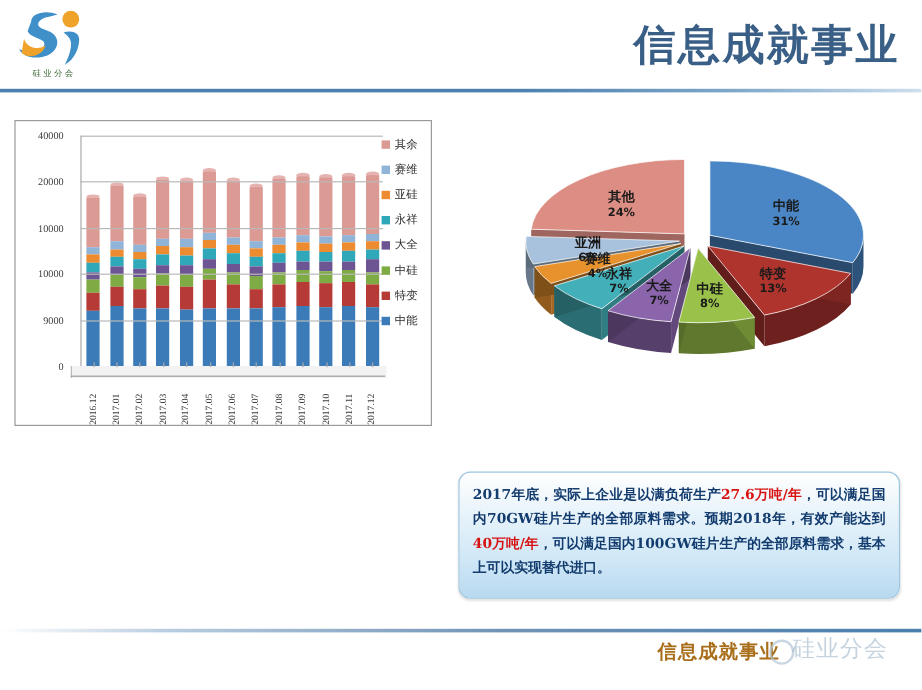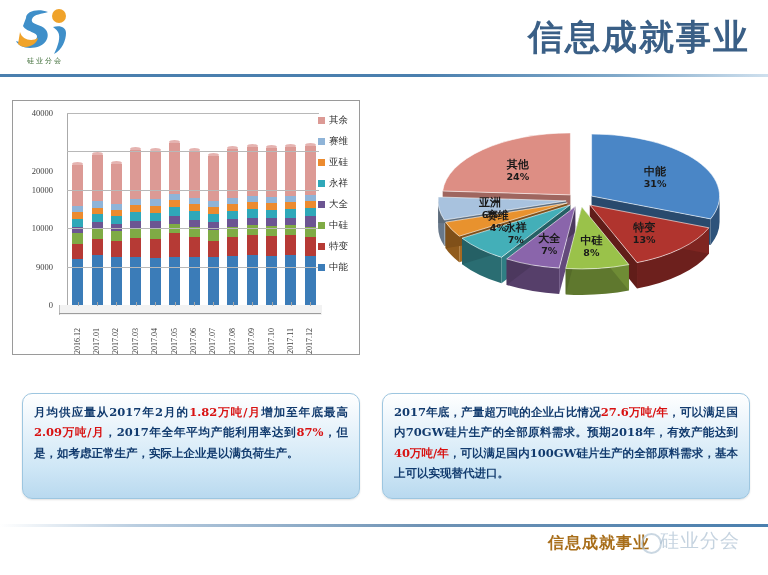--- a/index.html
+++ b/index.html
@@ -155,21 +155,21 @@
     <div class="title">信息成就事业</div>
     <div class="header-rule"></div>
   </div>
 
   <div class="chart-panel">
     <div class="ylabels">
         <span style="top: 200px;">0</span>
         <span style="top: 161.6px;">9000</span>
         <span style="top: 123.2px;">10000</span>
         <span style="top: 84.8px;">10000</span>
-        <span style="top: 46.4px; margin-top: 20px;">20000</span>
+        <span style="top: 46.4px;">20000</span>
         <span style="top: 8px;">40000</span>
       </div>
     <div class="plot">
       <div class="axis-left"></div>
       <div class="floor"></div>
       <div class="axis-base"></div>
       <div class="bars">
           <div class="bar" style="left: 4.19231px;">
             <div class="seg" style="height: 46.08px; background: rgb(59, 124, 184);"></div>
             <div class="seg" style="height: 15.36px; background: rgb(182, 58, 53);"></div>
@@ -430,25 +430,22 @@
         <text x="97.84170363608541" y="118.81944468717619" class="pie-label">赛维</text>
         <text x="97.84170363608541" y="130.8194446871762" class="pie-pct">4%</text>
         <text x="89.91598512064542" y="105.53972892354223" class="pie-label">亚洲</text>
         <text x="89.91598512064542" y="117.53972892354223" class="pie-pct">6%</text>
         <text x="117.8431227816751" y="67.7795866679736" class="pie-label">其他</text>
         <text x="117.8431227816751" y="79.7795866679736" class="pie-pct">24%</text>
       </svg>
   </div>
 
 
-  <div class="note note-left">
-    <p id="note-left-text"><span>月均供应量从2017年2月的</span><span class="hl">1.82万吨/月</span><span>增加至年底最高</span><span class="hl">2.09万吨/月</span><span>，2017年全年平均产能利用率达到</span><span class="hl">87%</span><span>，但是，如考虑正常生产，实际上企业是以满负荷生产。</span></p>
-  </div>
   <div class="note note-right">
-    <p id="note-right-text"><span>2017年底，产量超万吨的企业占比情况</span><span class="hl">27.6万吨/年</span><span>，可以满足国内70GW硅片生产的全部原料需求。预期2018年，有效产能达到</span><span class="hl">40万吨/年</span><span>，可以满足国内100GW硅片生产的全部原料需求，基本上可以实现替代进口。</span></p>
+    <p id="note-right-text"><span>2017年底，实际上企业是以满负荷生产</span><span class="hl">27.6万吨/年</span><span>，可以满足国内70GW硅片生产的全部原料需求。预期2018年，有效产能达到</span><span class="hl">40万吨/年</span><span>，可以满足国内100GW硅片生产的全部原料需求，基本上可以实现替代进口。</span></p>
   </div>
 
   <div class="footer-rule"></div>
   <div class="footer-text">信息成就事业</div>
   <div class="wm-circle"></div>
   <div class="watermark">硅业分会</div>
 
 </div>
 
 </body></html>

